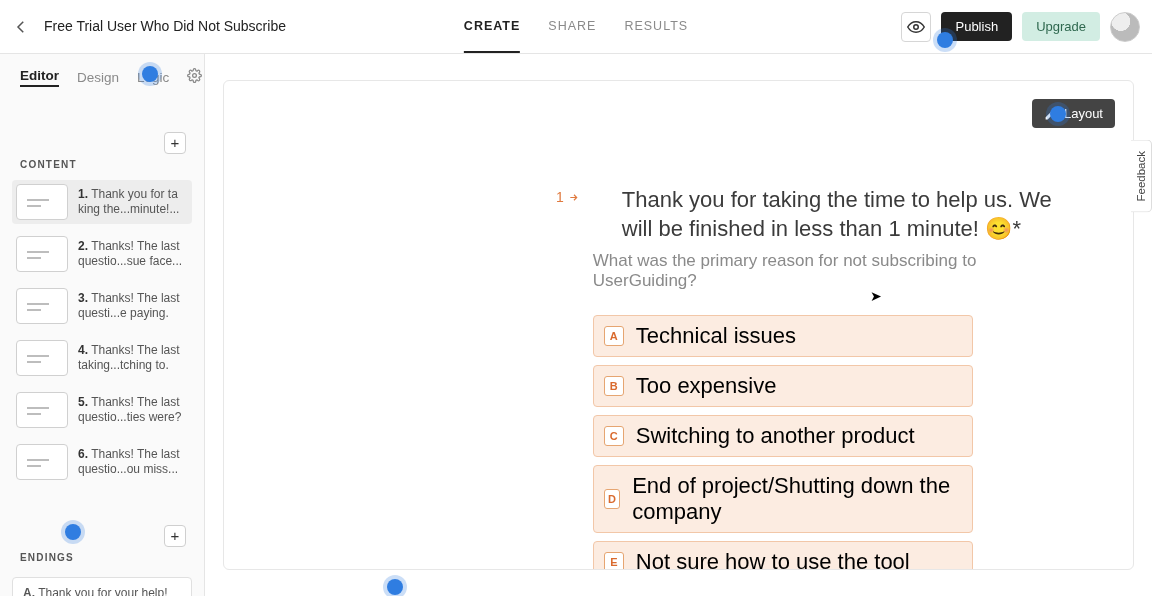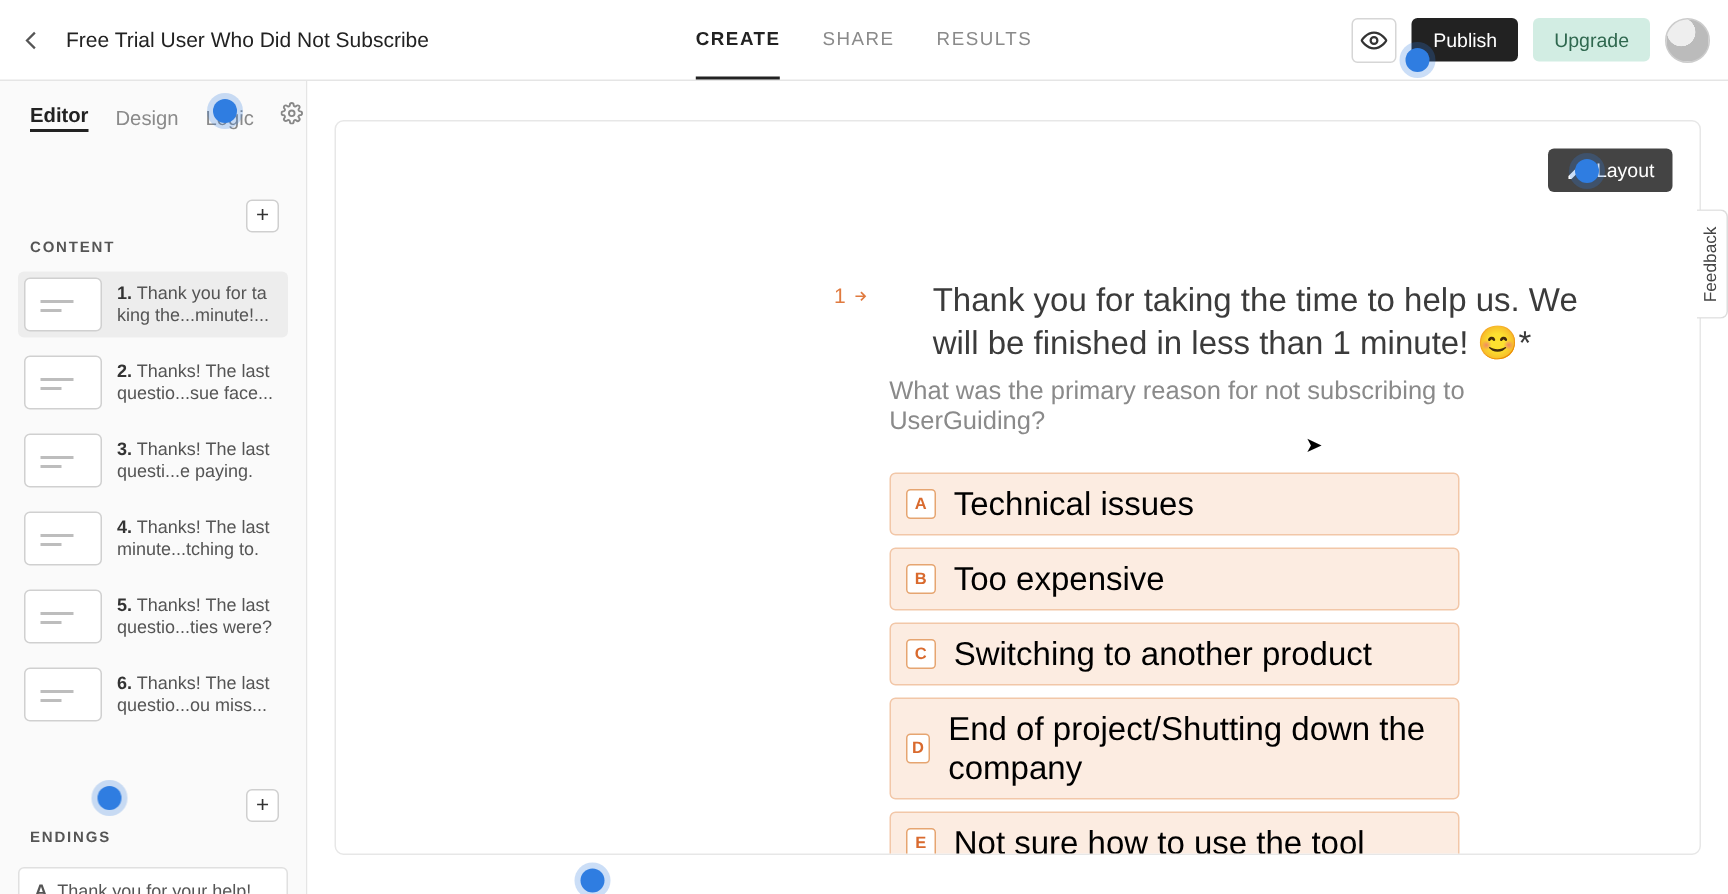--- a/index.html
+++ b/index.html
@@ -126,21 +126,21 @@
       <div class="content-item">
         <div class="thumb"></div>
         <div class="item-text"><b>2.</b> <span>Thanks! The last questio...sue face...</span></div>
       </div>
       <div class="content-item">
         <div class="thumb"></div>
         <div class="item-text"><b>3.</b> <span>Thanks! The last questi...e paying.</span></div>
       </div>
       <div class="content-item">
         <div class="thumb"></div>
-        <div class="item-text"><b>4.</b> <span>Thanks! The last minute...tching to.</span></div>
+        <div class="item-text"><b>4.</b> <span>Thanks! The last taking...tching to.</span></div>
       </div>
       <div class="content-item">
         <div class="thumb"></div>
         <div class="item-text"><b>5.</b> <span>Thanks! The last questio...ties were?</span></div>
       </div>
       <div class="content-item">
         <div class="thumb"></div>
         <div class="item-text"><b>6.</b> <span>Thanks! The last questio...ou miss...</span></div>
       </div>
     </div>

